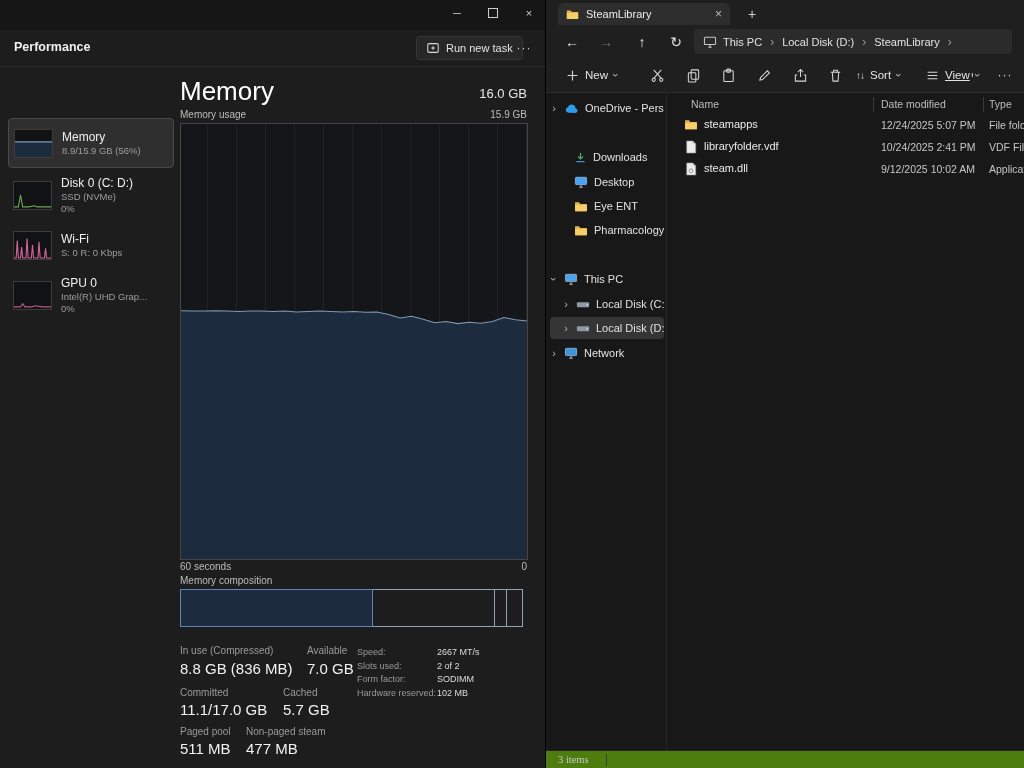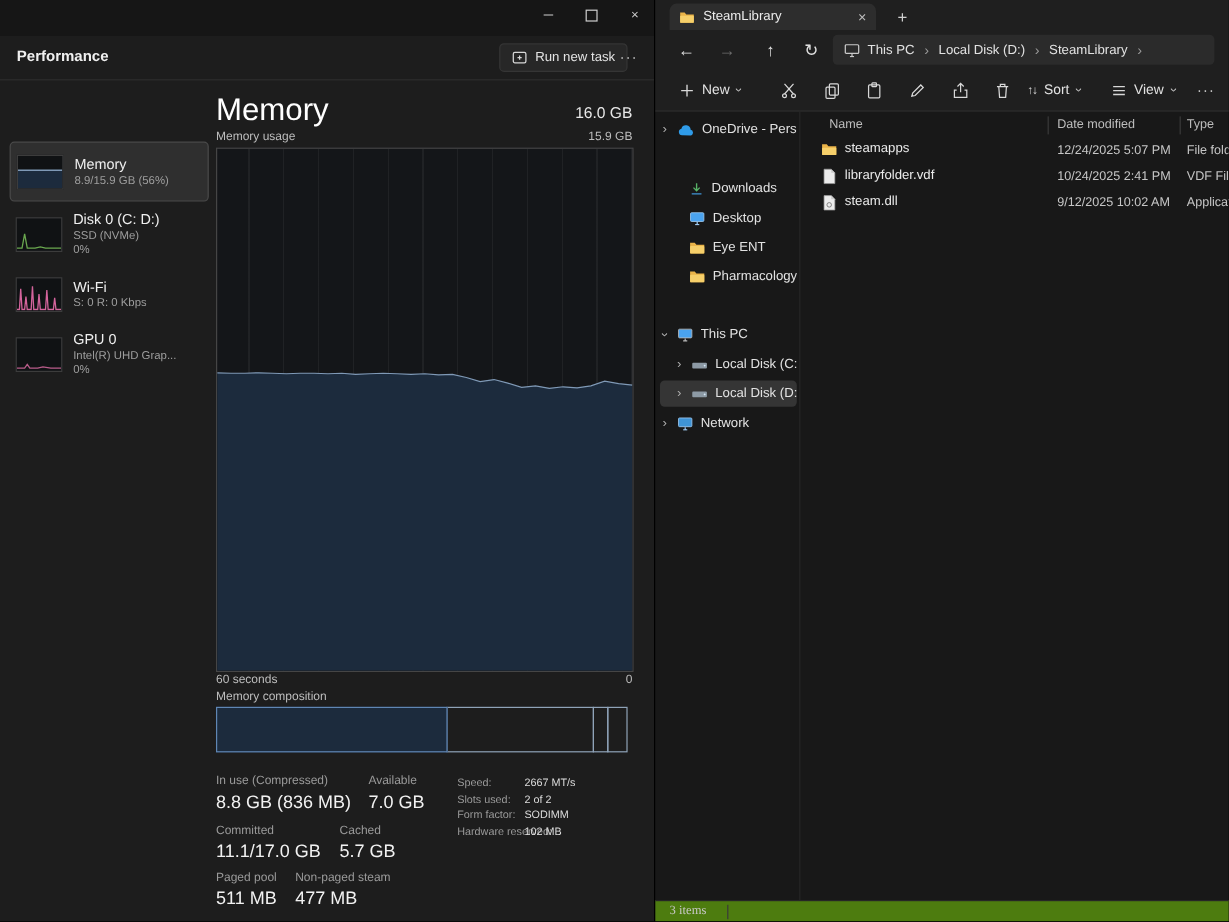--- a/index.html
+++ b/index.html
@@ -30,21 +30,21 @@
   .smalllbl{position:absolute;font-size:10px;color:#bdbdbd;}
   .graph{position:absolute;left:180px;top:123px;width:346px;height:435px;border:1px solid #454545;background:#141619;
          background-image:repeating-linear-gradient(to left,rgba(255,255,255,0.05) 0 1px,transparent 1px 29px);}
   .graph svg{display:block;width:100%;height:100%;}
   .compbar{position:absolute;left:180px;top:589px;width:346px;height:38px;display:flex;}
   .seg{box-sizing:border-box;height:100%;border:1px solid #8fa3b8;}
   .seg + .seg{margin-left:-1px;}
   .seg.filled{background:#1c2b3d;border-color:#5f86b4;position:relative;z-index:1;}
   .sl{position:absolute;font-size:10px;color:#9a9a9a;white-space:nowrap;}
   .sv{position:absolute;font-size:15px;color:#f2f2f2;white-space:nowrap;}
-  .dl{position:absolute;font-size:9px;color:#9a9a9a;white-space:nowrap;margin-left:24px;}
+  .dl{position:absolute;font-size:9px;color:#9a9a9a;white-space:nowrap;}
   .dv{position:absolute;font-size:9px;color:#dcdcdc;white-space:nowrap;}
   
   .fx{position:absolute;left:545px;top:0;width:479px;height:768px;background:#181818;border-left:1px solid #000;overflow:hidden;}
   .fx-top{position:absolute;left:0;top:0;width:479px;height:92px;background:#1f1f1f;border-bottom:1px solid #2d2d2d;}
   .tab{position:absolute;left:12px;top:3px;width:172px;height:22px;background:#2d2d2d;border-radius:6px 6px 0 0;
        display:flex;align-items:center;gap:7px;padding:0 8px;box-sizing:border-box;font-size:11px;color:#ececec;}
   .tabclose{margin-left:auto;color:#bdbdbd;font-size:12px;}
   .newtab{position:absolute;left:196px;top:4px;width:20px;height:20px;display:flex;align-items:center;justify-content:center;
           color:#cfcfcf;font-size:14px;}
   .navarrow{position:absolute;top:30px;width:24px;height:24px;display:flex;align-items:center;justify-content:center;
@@ -281,21 +281,21 @@
           <path d="M6 4.2 V2.5 H10 V4.2"></path>
           <path d="M4.6 4.5 L5.3 14 H10.7 L11.4 4.5"></path>
       </svg>
     </span>
 
     <div class="cmdbtn" style="left:302px;">
       <span style="font-size:10px;letter-spacing:-1px;color:#d8d8d8;">↑↓</span>
       <span>Sort</span>
       <span class="caret">›</span>
     </div>
-    <div class="cmdbtn" style="left:372px;">
+    <div class="cmdbtn" style="left:372px;text-decoration:underline;">
       <span class="icon">
         <svg width="13" height="13" viewBox="0 0 16 16" stroke="#d8d8d8" stroke-width="1.3">
             <path d="M2 4 H14 M2 8 H14 M2 12 H14"></path>
           </svg>
       </span>
       <span>View</span>
       <span class="caret">›</span>
     </div>
     <span class="icbtn" style="left:444px;">
       <span style="font-size:12px;color:#d8d8d8;letter-spacing:1px;">···</span>

